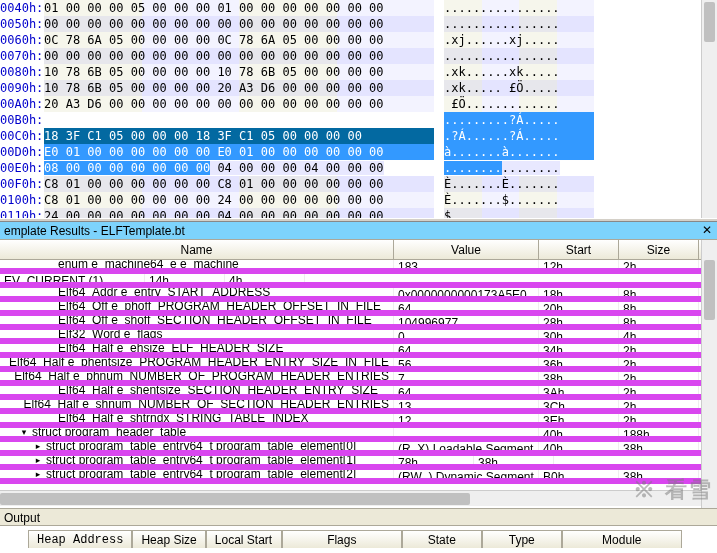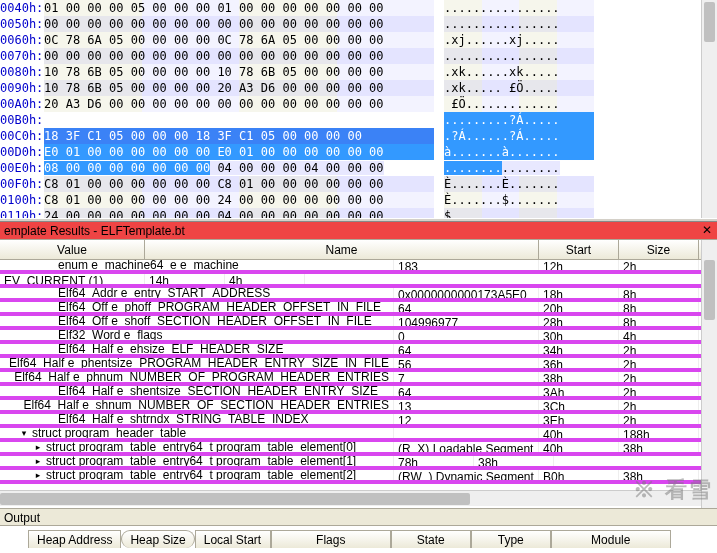--- a/index.html
+++ b/index.html
@@ -13,33 +13,33 @@
 .hex-ascii { font-family: Consolas, monospace; font-size: 12px; white-space: pre; width: 150px; position: relative; }
 .hex-sep { width: 10px; }
 .hexbg { position: absolute; top: 0; left: 0; right: 0; bottom: 0; z-index: 0; display: flex; }
 .hexseg { height: 16px; }
 .hextxt { position: relative; z-index: 1; }
 
 
 .splitter { height: 4px; background: #D4D0C8; border-top: 1px solid #fff; border-bottom: 1px solid #888; }
 
 
-.tpl-header { height: 18px; background: #ef4444; border-bottom: 1px solid #ACA899; padding-left: 4px; line-height: 18px; font-size: 12px; position: relative; }
+.tpl-header { height: 18px; background: #7dd3fc; border-bottom: 1px solid #ACA899; padding-left: 4px; line-height: 18px; font-size: 12px; position: relative; }
 .tpl-close { position: absolute; right: 4px; top: 2px; width: 12px; height: 12px; cursor: pointer; font-size: 12px; line-height: 12px; text-align: center; }
 
 
 .tpl-table { position: relative; height: 268px; }
 .tpl-head-row { display: flex; height: 20px; background: linear-gradient(#fff, #ECE9D8); border-bottom: 1px solid #ACA899; }
 .tpl-head-cell { border-right: 1px solid #ACA899; padding: 0 6px; line-height: 20px; font-size: 12px; color: #000; text-align: center; }
 .col-name { width: 394px; text-align: center; }
 .col-value { width: 145px; }
 .col-start { width: 80px; }
 .col-size { width: 80px; }
 .tpl-body { height: 230px; overflow: hidden; }
-.tpl-row { display: flex; height: 14px; line-height: 14px; font-size: 12px; border-bottom: 4px solid #d946ef; }
+.tpl-row { display: flex; height: 14px; line-height: 14px; font-size: 12px; border-bottom: 6px solid #d946ef; }
 .tpl-cell { overflow: hidden; white-space: nowrap; padding: 0 4px; border-right: 1px solid #eee; }
 .cell-name { width: 394px; display: flex; align-items: center; }
 .cell-value { width: 145px; }
 .cell-start { width: 80px; }
 .cell-size { width: 80px; }
 .tree-indent { display: inline-block; }
 .expander { width: 12px; height: 12px; display: inline-flex; align-items: center; justify-content: center; font-size: 9px; color: #000; cursor: pointer; margin-right: 2px; }
 
 
 .hscroll { height: 16px; background: #EFEFEF; border-top: 1px solid #ccc; position: relative; }
@@ -108,21 +108,21 @@
       <div class="hex-ascii" style="background: rgb(255, 255, 255); position: relative;"><div class="hexbg"><div class="hexseg" style="flex: 1 1 0%; background: rgba(230, 228, 200, 0.35);"></div><div class="hexseg" style="flex: 1 1 0%; background: rgba(220, 220, 255, 0.35);"></div><div class="hexseg" style="flex: 1 1 0%; background: rgba(230, 228, 200, 0.35);"></div><div class="hexseg" style="flex: 1 1 0%; background: rgba(220, 220, 255, 0.35);"></div></div><div class="hextxt"> £Ö.............</div></div>
     </div>
     <div class="hex-row">
       <div class="hex-addr">00B0h:</div>
       <div class="hex-bytes" style="background: #a21caf; color: rgb(255, 255, 255); margin-top: 40px;">02 00 00 00 06 00 00 00 18 3F C1 05 00 00 00 00</div>
       <div class="hex-sep"></div>
       <div class="hex-ascii" style="background: rgb(51, 153, 255); color: rgb(255, 255, 255);">.........?Á.....</div>
     </div>
     <div class="hex-row">
       <div class="hex-addr">00C0h:</div>
-      <div class="hex-bytes" style="background: #3b82f6; color: rgb(255, 255, 255);">18 3F C1 05 00 00 00 18 3F C1 05 00 00 00 00   </div>
+      <div class="hex-bytes" style="background: #0369a1; color: rgb(255, 255, 255);">18 3F C1 05 00 00 00 18 3F C1 05 00 00 00 00   </div>
       <div class="hex-sep"></div>
       <div class="hex-ascii" style="background: rgb(51, 153, 255); color: rgb(255, 255, 255);">.?Á......?Á.....</div>
     </div>
     <div class="hex-row">
       <div class="hex-addr">00D0h:</div>
       <div class="hex-bytes" style="background: rgb(51, 153, 255); color: rgb(255, 255, 255);">E0 01 00 00 00 00 00 00 E0 01 00 00 00 00 00 00</div>
       <div class="hex-sep"></div>
       <div class="hex-ascii" style="background: rgb(51, 153, 255); color: rgb(255, 255, 255);">à.......à.......</div>
     </div>
     <div class="hex-row">
@@ -157,22 +157,22 @@
 
 <div class="splitter"></div>
 
 <div class="tpl-header">
   <span>emplate Results - ELFTemplate.bt</span>
   <span class="tpl-close">✕</span>
 </div>
 
 <div class="tpl-table">
   <div class="tpl-head-row">
+    <div class="tpl-head-cell col-name">Name</div>
     <div class="tpl-head-cell col-value">Value</div>
-    <div class="tpl-head-cell col-name">Name</div>
     <div class="tpl-head-cell col-start">Start</div>
     <div class="tpl-head-cell col-size">Size</div>
   </div>
   <div class="tpl-body">
       <div class="tpl-row">
         <div class="tpl-cell cell-name">
           <span class="tree-indent" style="width: 42px;"></span>
           <span style="width: 12px; display: inline-block;"></span>
           <span>enum e_machine64_e e_machine</span>
         </div>
@@ -332,22 +332,22 @@
 
 <div class="vscroll-tpl">
   <div class="vthumb" style="height:60px; margin-top:20px;"></div>
 </div>
 
 <div class="out-header">
   <span>Output</span>
 </div>
 
 <div class="bottom-tabs">
-    <div class="btab" style="min-width: 90px; text-align: center;">Heap Address</div>
-    <div class="btab" style="min-width: 70px; text-align: center; border-radius: 9px;">Heap Size</div>
+    <div class="btab" style="min-width: 90px; text-align: center; font-family: Liberation Mono, monospace;">Heap Address</div>
+    <div class="btab" style="min-width: 70px; text-align: center;">Heap Size</div>
     <div class="btab" style="min-width: 76px; ">Local Start</div>
     <div class="btab" style="min-width: 120px; text-align: center;">Flags</div>
     <div class="btab" style="min-width: 80px; text-align: center;">State</div>
     <div class="btab" style="min-width: 80px; text-align: center;">Type</div>
     <div class="btab" style="min-width: 120px; text-align: center;">Module</div>
   </div>
 
 <div class="watermark">※ 看雪</div>
 
 </body></html>

